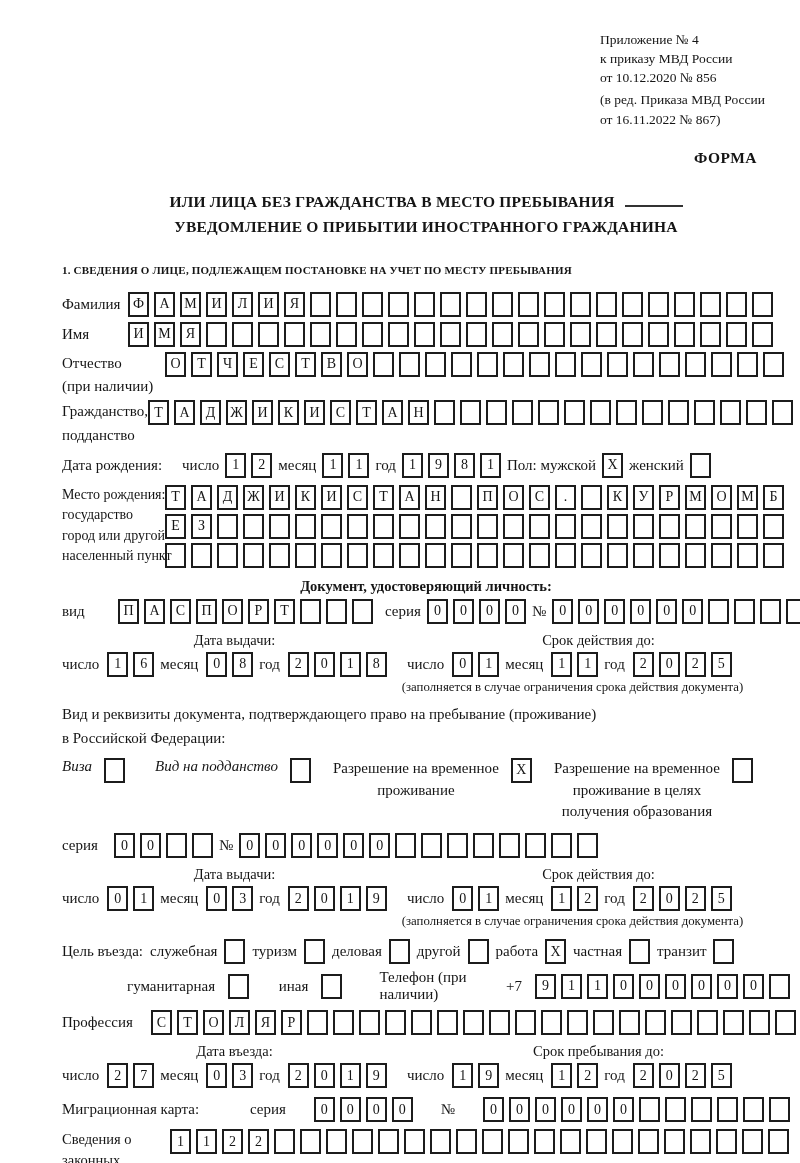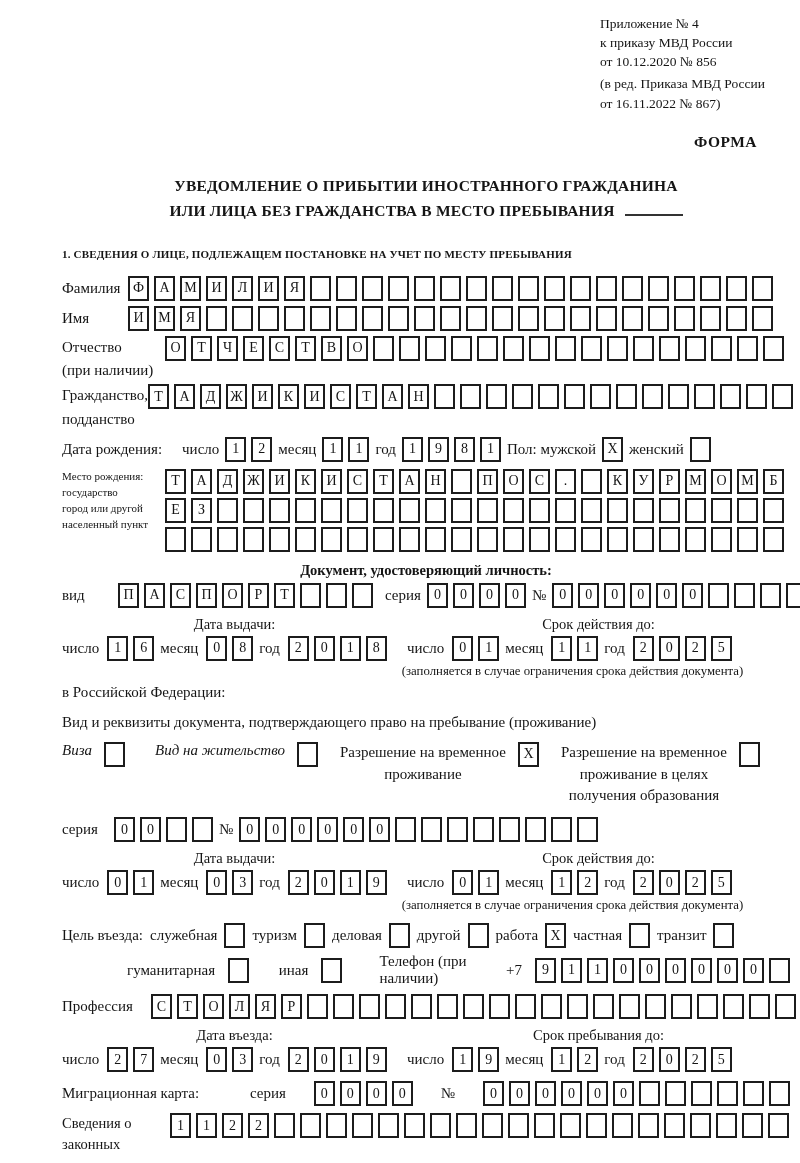--- a/index.html
+++ b/index.html
@@ -1,18 +1,18 @@
 <!DOCTYPE html>
 <html><head>
 <meta charset="utf-8">
 <style>
   html,body{margin:0;padding:0;background:#fff;}
   body{width:800px;height:1163px;color:#151515;
        font-family:"Liberation Serif","DejaVu Serif",serif;font-size:15px;}
-  .page{box-sizing:border-box;width:800px;height:1163px;padding:14px 10px 0 62px;position:relative;}
+  .page{box-sizing:border-box;width:800px;height:1163px;padding:30px 10px 0 62px;position:relative;}
 
   
   .top{display:flex;justify-content:flex-end;}
   .appendix{width:190px;font-size:13.5px;line-height:1.42;}
   .appendix .l4{margin-top:3px;}
   .form-label{text-align:right;padding-right:33px;font-weight:bold;font-size:15.5px;margin-top:20px;letter-spacing:.5px;}
 
   
   .title{text-align:center;font-weight:bold;font-size:15.5px;line-height:1.65;margin-top:22px;letter-spacing:.2px;}
   .uline{display:inline-block;width:58px;border-bottom:2px solid #333;margin-left:10px;height:14px;}
@@ -67,22 +67,22 @@
       <div>к приказу МВД России</div>
       <div>от 10.12.2020 № 856</div>
       <div class="l4">(в ред. Приказа МВД России</div>
       <div>от 16.11.2022 № 867)</div>
     </div>
   </div>
 
   <div class="form-label">ФОРМА</div>
 
   <div class="title">
+    <div><span>ИЛИ ЛИЦА БЕЗ ГРАЖДАНСТВА В МЕСТО ПРЕБЫВАНИЯ</span><span class="uline"></span></div>
     <div>УВЕДОМЛЕНИЕ О ПРИБЫТИИ ИНОСТРАННОГО ГРАЖДАНИНА</div>
-    <div><span>ИЛИ ЛИЦА БЕЗ ГРАЖДАНСТВА В МЕСТО ПРЕБЫВАНИЯ</span><span class="uline"></span></div>
   </div>
 
   <div class="section1">1. СВЕДЕНИЯ О ЛИЦЕ, ПОДЛЕЖАЩЕМ ПОСТАНОВКЕ НА УЧЕТ ПО МЕСТУ ПРЕБЫВАНИЯ</div>
 
   <div class="frow" style="margin-top:16px;">
     <div class="lab lw66">Фамилия</div>
     <div class="cells">
         <span class="cell">Ф</span>
         <span class="cell">А</span>
         <span class="cell">М</span>
@@ -229,21 +229,21 @@
         <span class="cell">8</span>
         <span class="cell">1</span>
       </div>
     <div class="lab">Пол: мужской</div>
     <span class="cell">X</span>
     <div class="lab">женский</div>
     <span class="cell"></span>
   </div>
 
   <div class="mleft" style="margin-top:7px;">
-    <div class="lab lw103 labstack" style="font-size:11px;">
+    <div class="lab lw103 labstack" style="font-size:14px;">
       <div>Место рождения:</div>
       <div>государство</div>
       <div>город или другой</div>
       <div>населенный пункт</div>
     </div>
     <div class="stack">
       <div class="cells">
           <span class="cell">Т</span>
           <span class="cell">А</span>
           <span class="cell">Д</span>
@@ -403,28 +403,28 @@
             <span class="cell">2</span>
             <span class="cell">0</span>
             <span class="cell">2</span>
             <span class="cell">5</span>
           </div>
       </div>
       <div class="dnote">(заполняется в случае ограничения срока действия документа)</div>
     </div>
   </div>
 
+  <div class="plain">Вид и реквизиты документа, подтверждающего право на пребывание (проживание)</div>
   <div class="plain" style="margin-top:2px;">в Российской Федерации:</div>
-  <div class="plain">Вид и реквизиты документа, подтверждающего право на пребывание (проживание)</div>
 
   <div class="optrow" style="gap:4px;">
     <span class="optlabel">Виза</span>
     <span class="cell"></span>
     <span class="sp" style="width:22px;"></span>
-    <span class="optlabel">Вид на жительство</span>
+    <span class="optlabel">Вид на подданство</span>
     <span class="cell"></span>
     <span class="sp" style="width:14px;"></span>
     <span class="optblock">
       <div>Разрешение на временное</div>
       <div>проживание</div>
     </span>
     <span class="cell">X</span>
     <span class="sp" style="width:14px;"></span>
     <span class="optblock">
       <div>Разрешение на временное</div>

